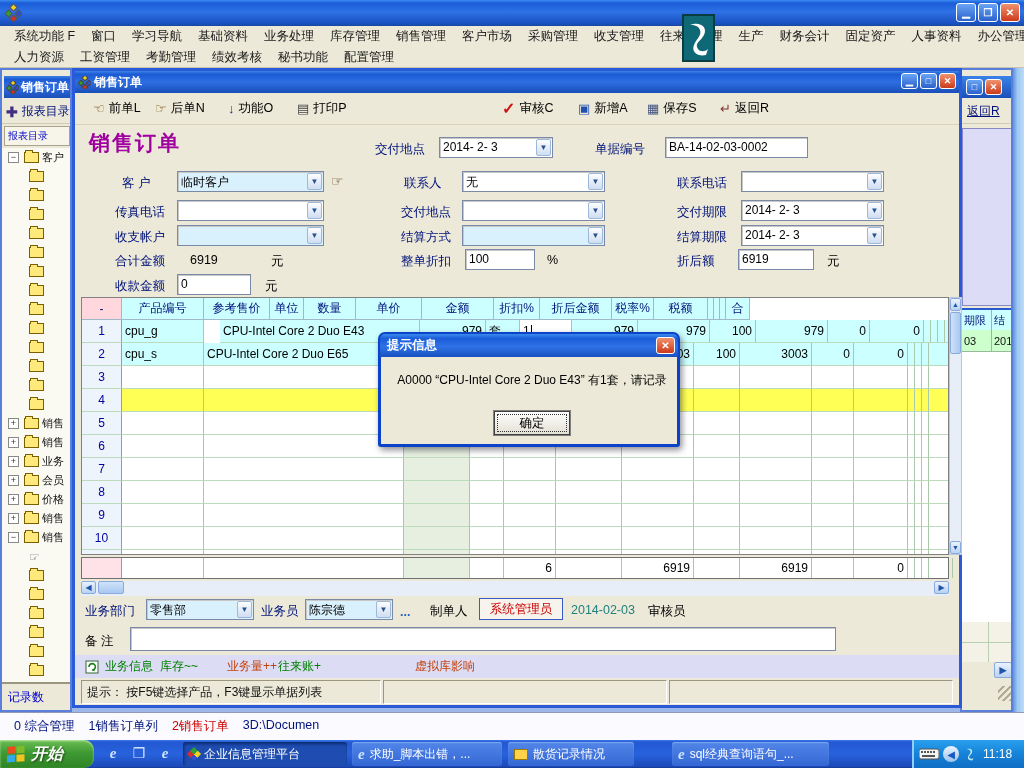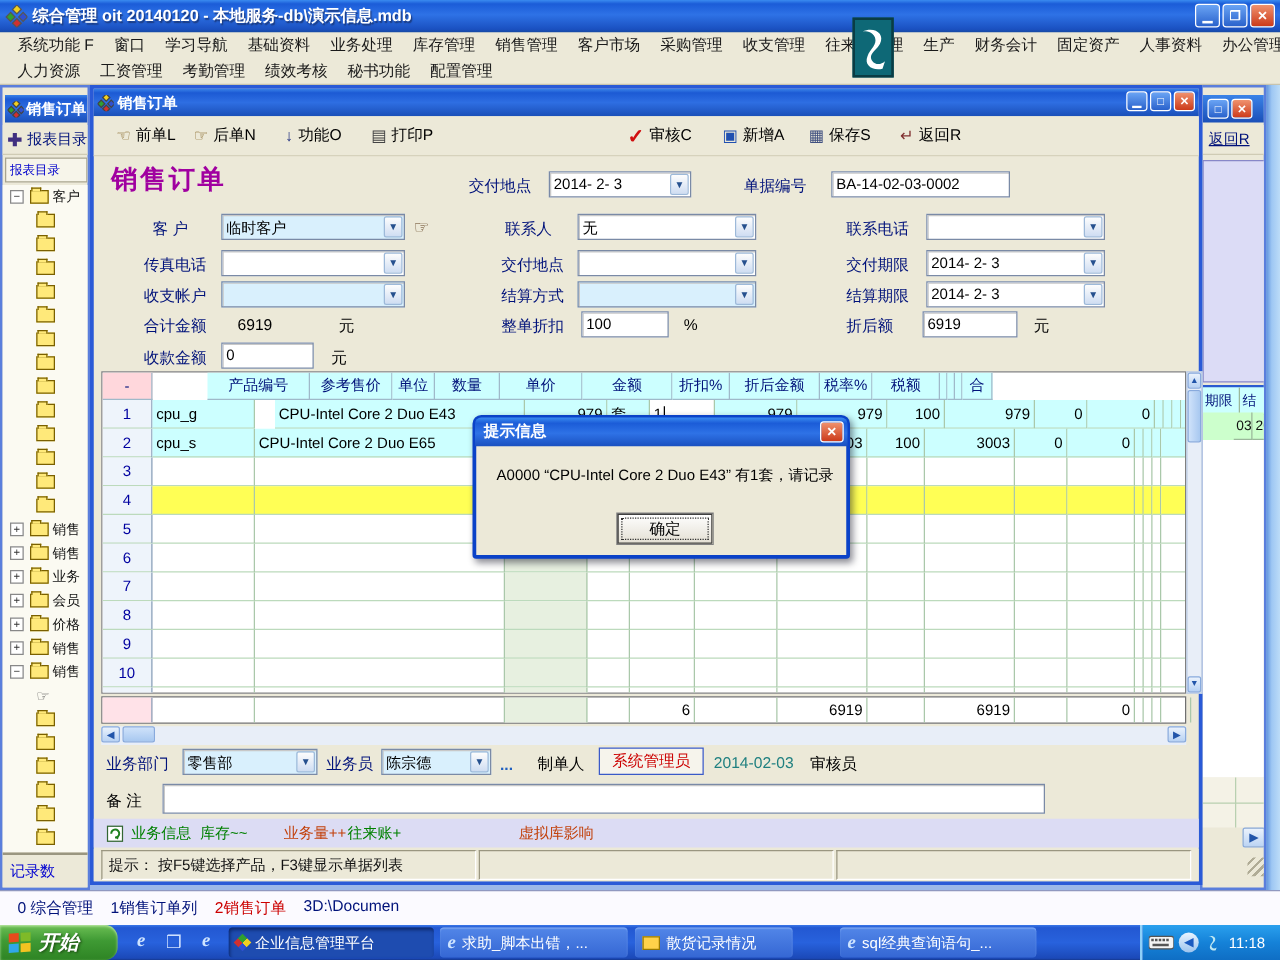--- a/index.html
+++ b/index.html
@@ -60,21 +60,21 @@
   
   .right-window { position:absolute; left:960px; top:0; width:53px; height:644px; background:#ece9d8;
     border:2px solid #5a7edc; overflow:hidden; }
   .rw-title { position:absolute; left:0; top:6px; width:53px; height:22px;
     background:linear-gradient(180deg,#3a83e8,#1a4fb8); display:flex; gap:2px; padding-left:4px; align-items:center; }
   .rw-toolbar { position:absolute; left:0; top:30px; width:53px; height:24px; background:#ece9d8;
     border-bottom:1px solid #cfcbb4; color:#00127a; display:flex; align-items:center; padding-left:5px; }
   .rw-panel { position:absolute; left:0; top:58px; width:53px; height:178px; background:#dcdcf6; border:1px solid #8888c8; }
   .rw-gridhead { position:absolute; left:0; top:238px; width:53px; height:24px; background:#ccffff;
     border-top:2px solid #2a5ad0; display:flex; }
-  .rw-gridrow { position:absolute; left:0; top:260px; width:53px; height:22px; background:#ccffcc; display:flex;padding-left:25px; }
+  .rw-gridrow { position:absolute; left:0; top:260px; width:53px; height:22px; background:#ccffcc; display:flex; }
   .rw-cell { border-right:1px solid #9ab89a; border-bottom:1px solid #9ab89a; font-size:11px; color:#111;
     display:flex; align-items:center; padding:0 2px; overflow:hidden; }
   .rw-white { position:absolute; left:0; top:282px; width:53px; height:270px; background:#fff; }
   .rw-minigrid { position:absolute; left:0; top:552px; width:53px; height:40px; background:#f4f2e6; }
   .rw-minigrid div { position:absolute; background:#b8d0b0; }
   .rw-scrollbtn { position:absolute; left:32px; top:592px; width:18px; height:16px; border-radius:2px;
     background:linear-gradient(#eaf2fc,#bcd4f4); border:1px solid #88aadd; color:#2255aa; font-size:9px; font-weight:bold;
     display:flex; align-items:center; justify-content:center; }
   .rw-grip { position:absolute; left:36px; top:616px; width:15px; height:15px;
     background:repeating-linear-gradient(135deg,#ece9d8 0 3px,#b0ac96 3px 5px); }
@@ -187,21 +187,20 @@
 </head>
 <body>
 
 <div class="app-titlebar">
   <svg width="18" height="18" style="margin-left:4px">
     <rect x="7" y="1" width="5" height="5" transform="rotate(45 9.5 3.5)" fill="#f0d020" stroke="#555"></rect>
     <rect x="2" y="7" width="5" height="5" transform="rotate(45 4.5 9.5)" fill="#30a030" stroke="#555"></rect>
     <rect x="12" y="7" width="5" height="5" transform="rotate(45 14.5 9.5)" fill="#3050d0" stroke="#555"></rect>
     <rect x="7" y="12" width="5" height="5" transform="rotate(45 9.5 14.5)" fill="#d03030" stroke="#555"></rect>
   </svg>
-  <span class="app-title-text">综合管理 oit 20140120 - 本地服务-db\演示信息.mdb</span>
   <span class="win-btns">
     <span class="wbtn">▁</span>
     <span class="wbtn">❐</span>
     <span class="wbtn close">✕</span>
   </span>
 </div>
 
 <div class="menubar">
   <div class="menu-row">
       <span class="menu-item">系统功能 F</span>
@@ -528,21 +527,21 @@
     <span class="tbox" style="left:663px;top:178px;width:76px">6919</span>
     <span class="val" style="left:752px;top:182px">元</span>
 
     <span class="lbl" style="left:40px;top:207px">收款金额</span>
     <span class="tbox" style="left:102px;top:203px;width:74px">0</span>
     <span class="val" style="left:190px;top:207px">元</span>
 
     <div class="grid">
         <div class="gh">
           <div class="ghc num" style="width: 40px;">-</div>
-          <div class="ghc" style="width: 82px; margin-left: 44px;">产品编号</div>
+          <div class="ghc" style="width: 82px;">产品编号</div>
           <div class="ghc" style="width: 66px;">参考售价</div>
           <div class="ghc" style="width: 34px;">单位</div>
           <div class="ghc" style="width: 52px;">数量</div>
           <div class="ghc" style="width: 66px;">单价</div>
           <div class="ghc" style="width: 72px;">金额</div>
           <div class="ghc" style="width: 46px;">折扣%</div>
           <div class="ghc" style="width: 72px;">折后金额</div>
           <div class="ghc" style="width: 42px;">税率%</div>
           <div class="ghc" style="width: 54px;">税额</div>
           <div class="ghc" style="width: 6px;"></div>

